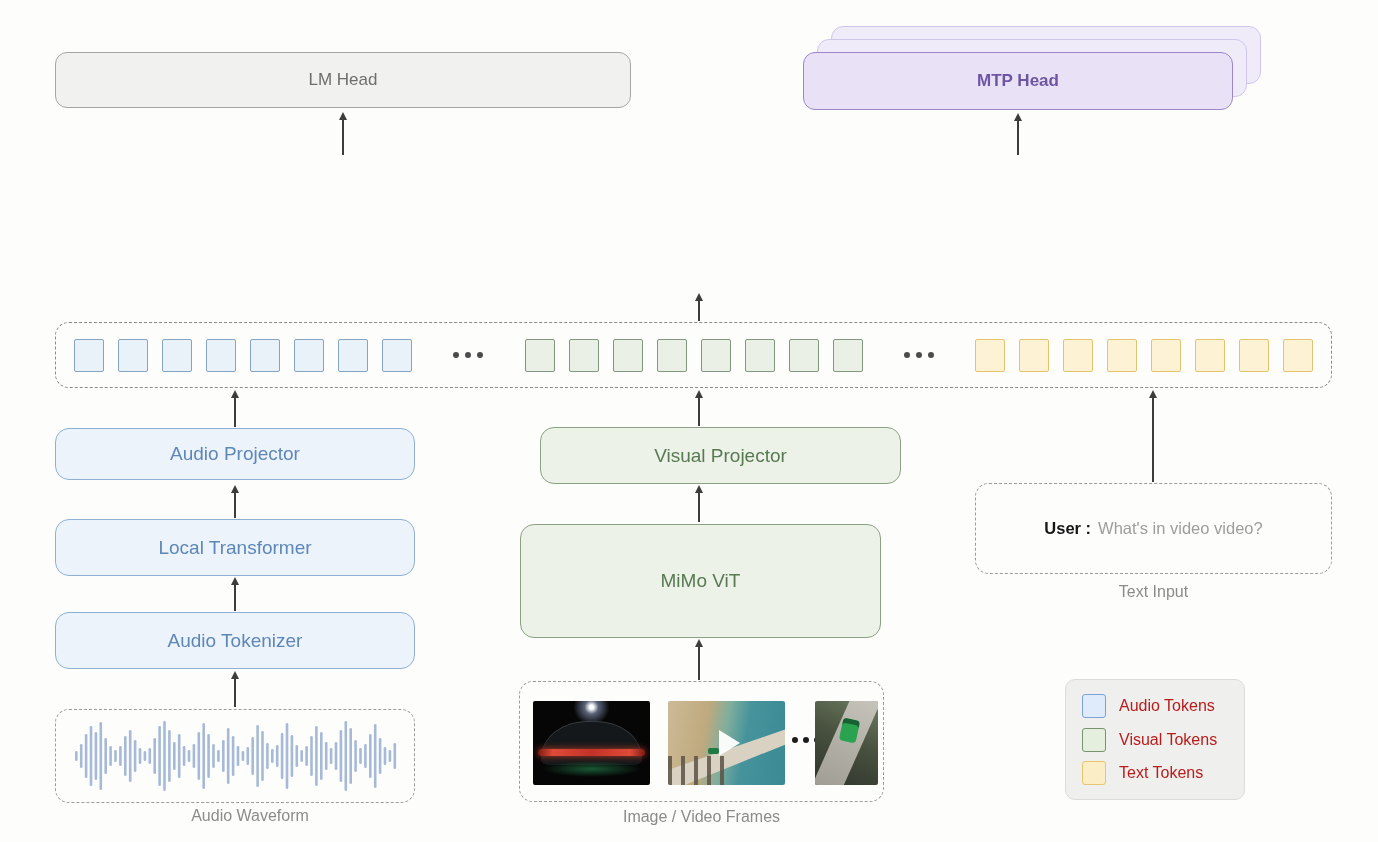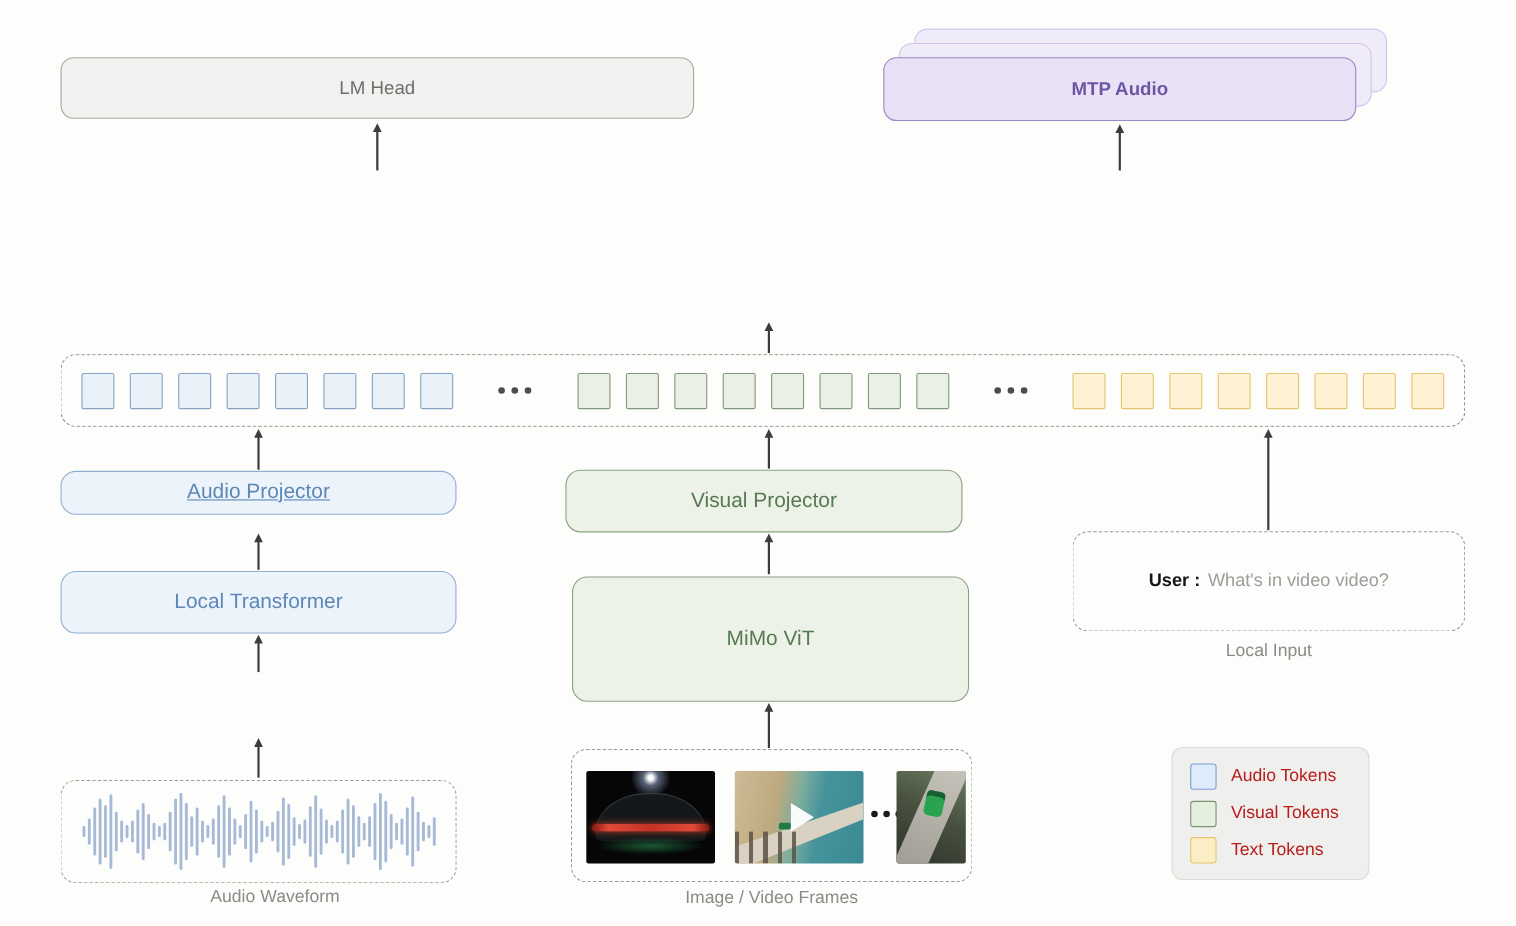--- a/index.html
+++ b/index.html
@@ -31,24 +31,24 @@
     border-radius:14px;display:flex;align-items:center;justify-content:space-between;
     padding:0 18px;}
   .token-group{display:flex;gap:14px;}
   .token-sq{width:30px;height:33px;border-radius:2px;box-sizing:border-box;border:1.5px solid;}
   .dots{display:flex;gap:6px;align-items:center;}
   .dots i{width:6px;height:6px;border-radius:50%;background:#4c4c4c;display:block;}
 
   
   .blue-box{background:#edf3fb;border:1.5px solid #8fb0d4;border-radius:14px;color:#5d87b7;font-size:19px;}
   .green-box{background:#ecf2e8;border:1.5px solid #8aa183;border-radius:14px;color:#587a52;font-size:19px;}
-  .audio-projector{left:55px;top:428px;width:360px;height:40px;text-decoration:underline;}
+  .audio-projector{left:55px;top:428px;width:360px;height:52px;}
   .local-transformer{left:55px;top:519px;width:360px;height:57px;}
   .audio-tokenizer{left:55px;top:612px;width:360px;height:57px;}
-  .visual-projector{left:514px;top:427px;width:361px;height:57px;}
+  .visual-projector{left:540px;top:427px;width:361px;height:57px;}
   .mimo-vit{left:520px;top:524px;width:361px;height:114px;}
 
   .dashed-box{border:1.6px dashed #9c9c9a;border-radius:14px;background:transparent;}
   .wave-box{left:55px;top:709px;width:360px;height:94px;}
   .frames-box{left:519px;top:681px;width:365px;height:121px;display:block;}
   .text-input{left:975px;top:483px;width:357px;height:91px;font-size:16.5px;}
   .user-prefix{color:#161616;font-weight:700;margin-right:7px;}
   .user-msg{color:#9d9d9b;}
 
   .caption{position:absolute;color:#8b8b89;font-size:16px;text-align:center;}
@@ -105,21 +105,21 @@
 
 <div class="canvas">
 
   <div class="box lm-head">
     <span class="label-text">LM Head</span>
   </div>
 
   <div class="mtp-layer mtp-back"></div>
   <div class="mtp-layer mtp-mid"></div>
   <div class="box mtp-front">
-    <span class="label-text">MTP Audio</span>
+    <span class="label-text">MTP Head</span>
   </div>
 
 
   <div class="box token-row">
     <div class="token-group">
         <div class="token-sq" style="background: rgb(233, 241, 249); border-color: rgb(133, 163, 194);"></div>
         <div class="token-sq" style="background: rgb(233, 241, 249); border-color: rgb(133, 163, 194);"></div>
         <div class="token-sq" style="background: rgb(233, 241, 249); border-color: rgb(133, 163, 194);"></div>
         <div class="token-sq" style="background: rgb(233, 241, 249); border-color: rgb(133, 163, 194);"></div>
         <div class="token-sq" style="background: rgb(233, 241, 249); border-color: rgb(133, 163, 194);"></div>
@@ -169,20 +169,23 @@
   <div class="arrow" style="left:234px;top:584px;height:27px;"></div>
   <div class="arrow" style="left:234px;top:678px;height:29px;"></div>
   <div class="arrow" style="left:698px;top:492px;height:30px;"></div>
   <div class="arrow" style="left:698px;top:646px;height:34px;"></div>
 
   <div class="box blue-box audio-projector">
     <span class="label-text">Audio Projector</span>
   </div>
   <div class="box blue-box local-transformer">
     <span class="label-text">Local Transformer</span>
+  </div>
+  <div class="box blue-box audio-tokenizer">
+    <span class="label-text">Audio Tokenizer</span>
   </div>
   <div class="box dashed-box wave-box">
     <svg width="330" height="74" viewBox="0 0 330 74" id="waveform-svg">
         <rect x="5" y="32" width="2.6" height="10" rx="1.3" fill="#a6bad7"></rect>
         <rect x="9.9" y="25" width="2.6" height="24" rx="1.3" fill="#a6bad7"></rect>
         <rect x="14.8" y="15" width="2.6" height="44" rx="1.3" fill="#a6bad7"></rect>
         <rect x="19.700000000000003" y="7" width="2.6" height="60" rx="1.3" fill="#a6bad7"></rect>
         <rect x="24.6" y="13" width="2.6" height="48" rx="1.3" fill="#a6bad7"></rect>
         <rect x="29.5" y="3" width="2.6" height="68" rx="1.3" fill="#a6bad7"></rect>
         <rect x="34.400000000000006" y="19" width="2.6" height="36" rx="1.3" fill="#a6bad7"></rect>
@@ -277,21 +280,21 @@
       <div class="road3"></div>
       <div class="car3"></div>
     </div>
   </div>
   <div class="caption cap-frames">Image / Video Frames</div>
 
   <div class="box dashed-box text-input">
     <span class="user-prefix">User :</span>
     <span class="user-msg">What's in video video?</span>
   </div>
-  <div class="caption cap-text">Local Input</div>
+  <div class="caption cap-text">Text Input</div>
 
   <div class="legend">
     <div class="legend-row">
       <div class="legend-swatch" style="background: rgb(223, 234, 250); border-color: rgb(123, 161, 214);"></div>
       <span class="legend-label">Audio Tokens</span>
     </div>
     <div class="legend-row">
       <div class="legend-swatch" style="background: rgb(228, 239, 222); border-color: rgb(120, 147, 111);"></div>
       <span class="legend-label">Visual Tokens</span>
     </div>

